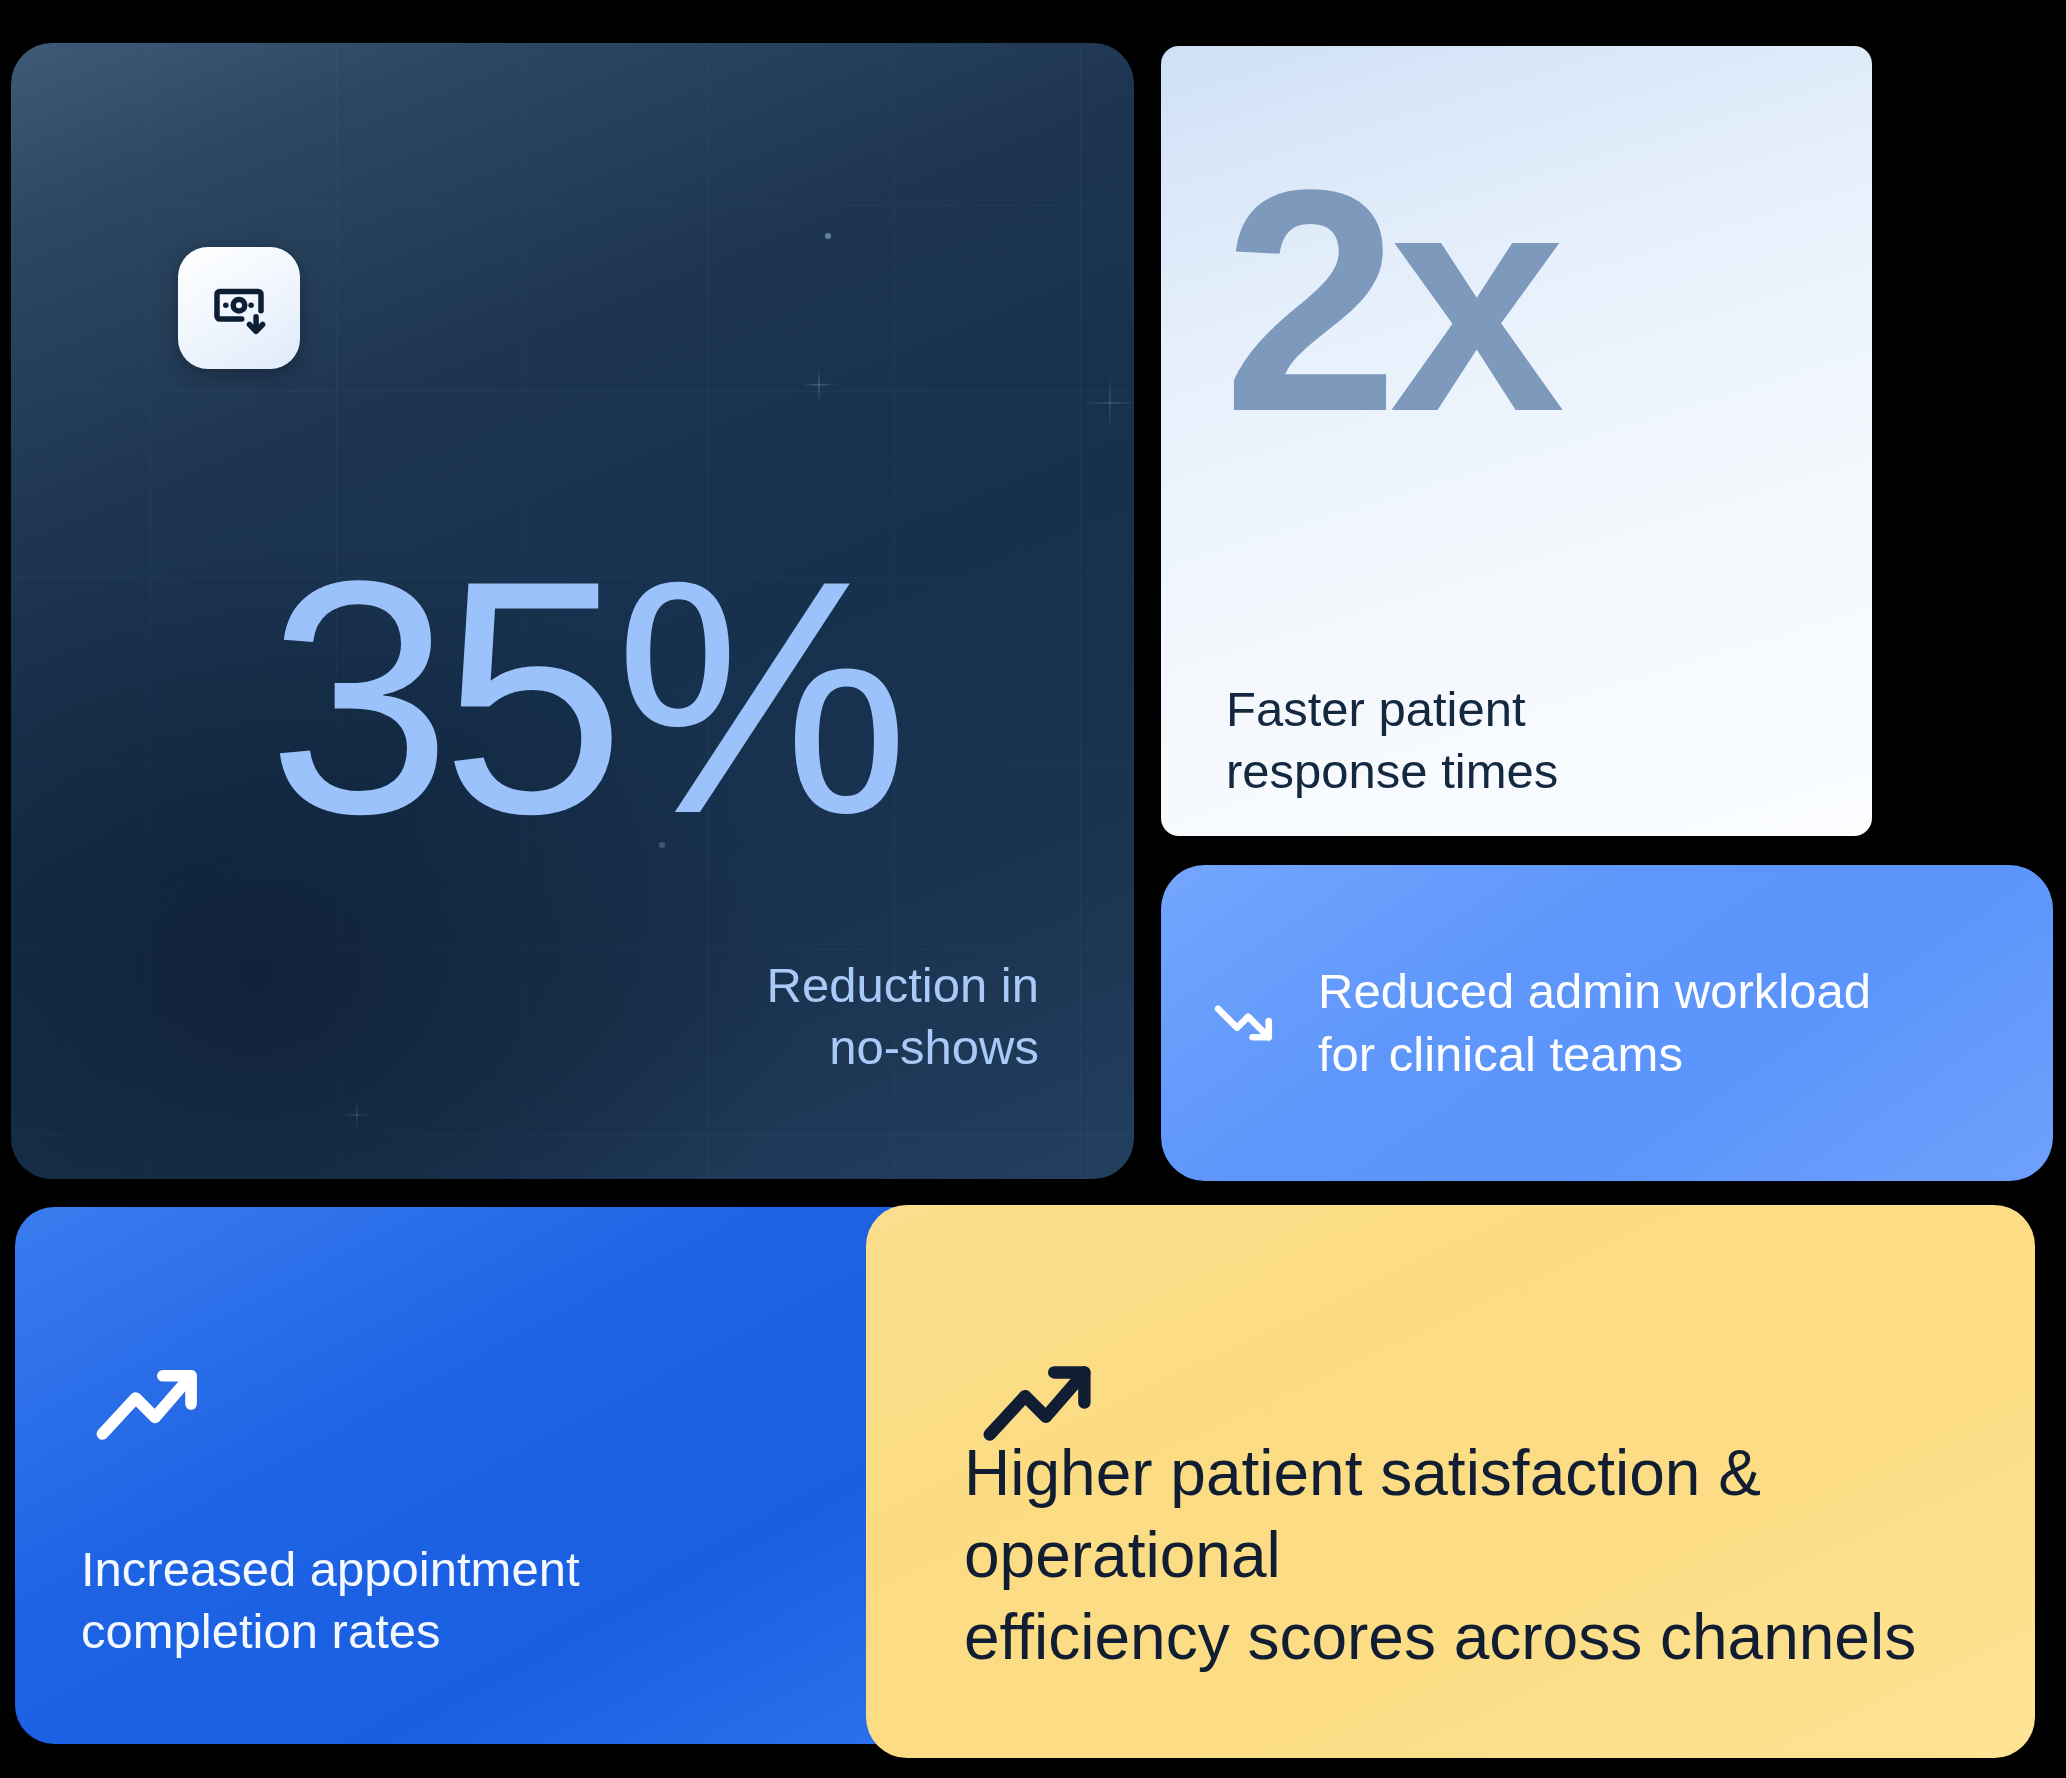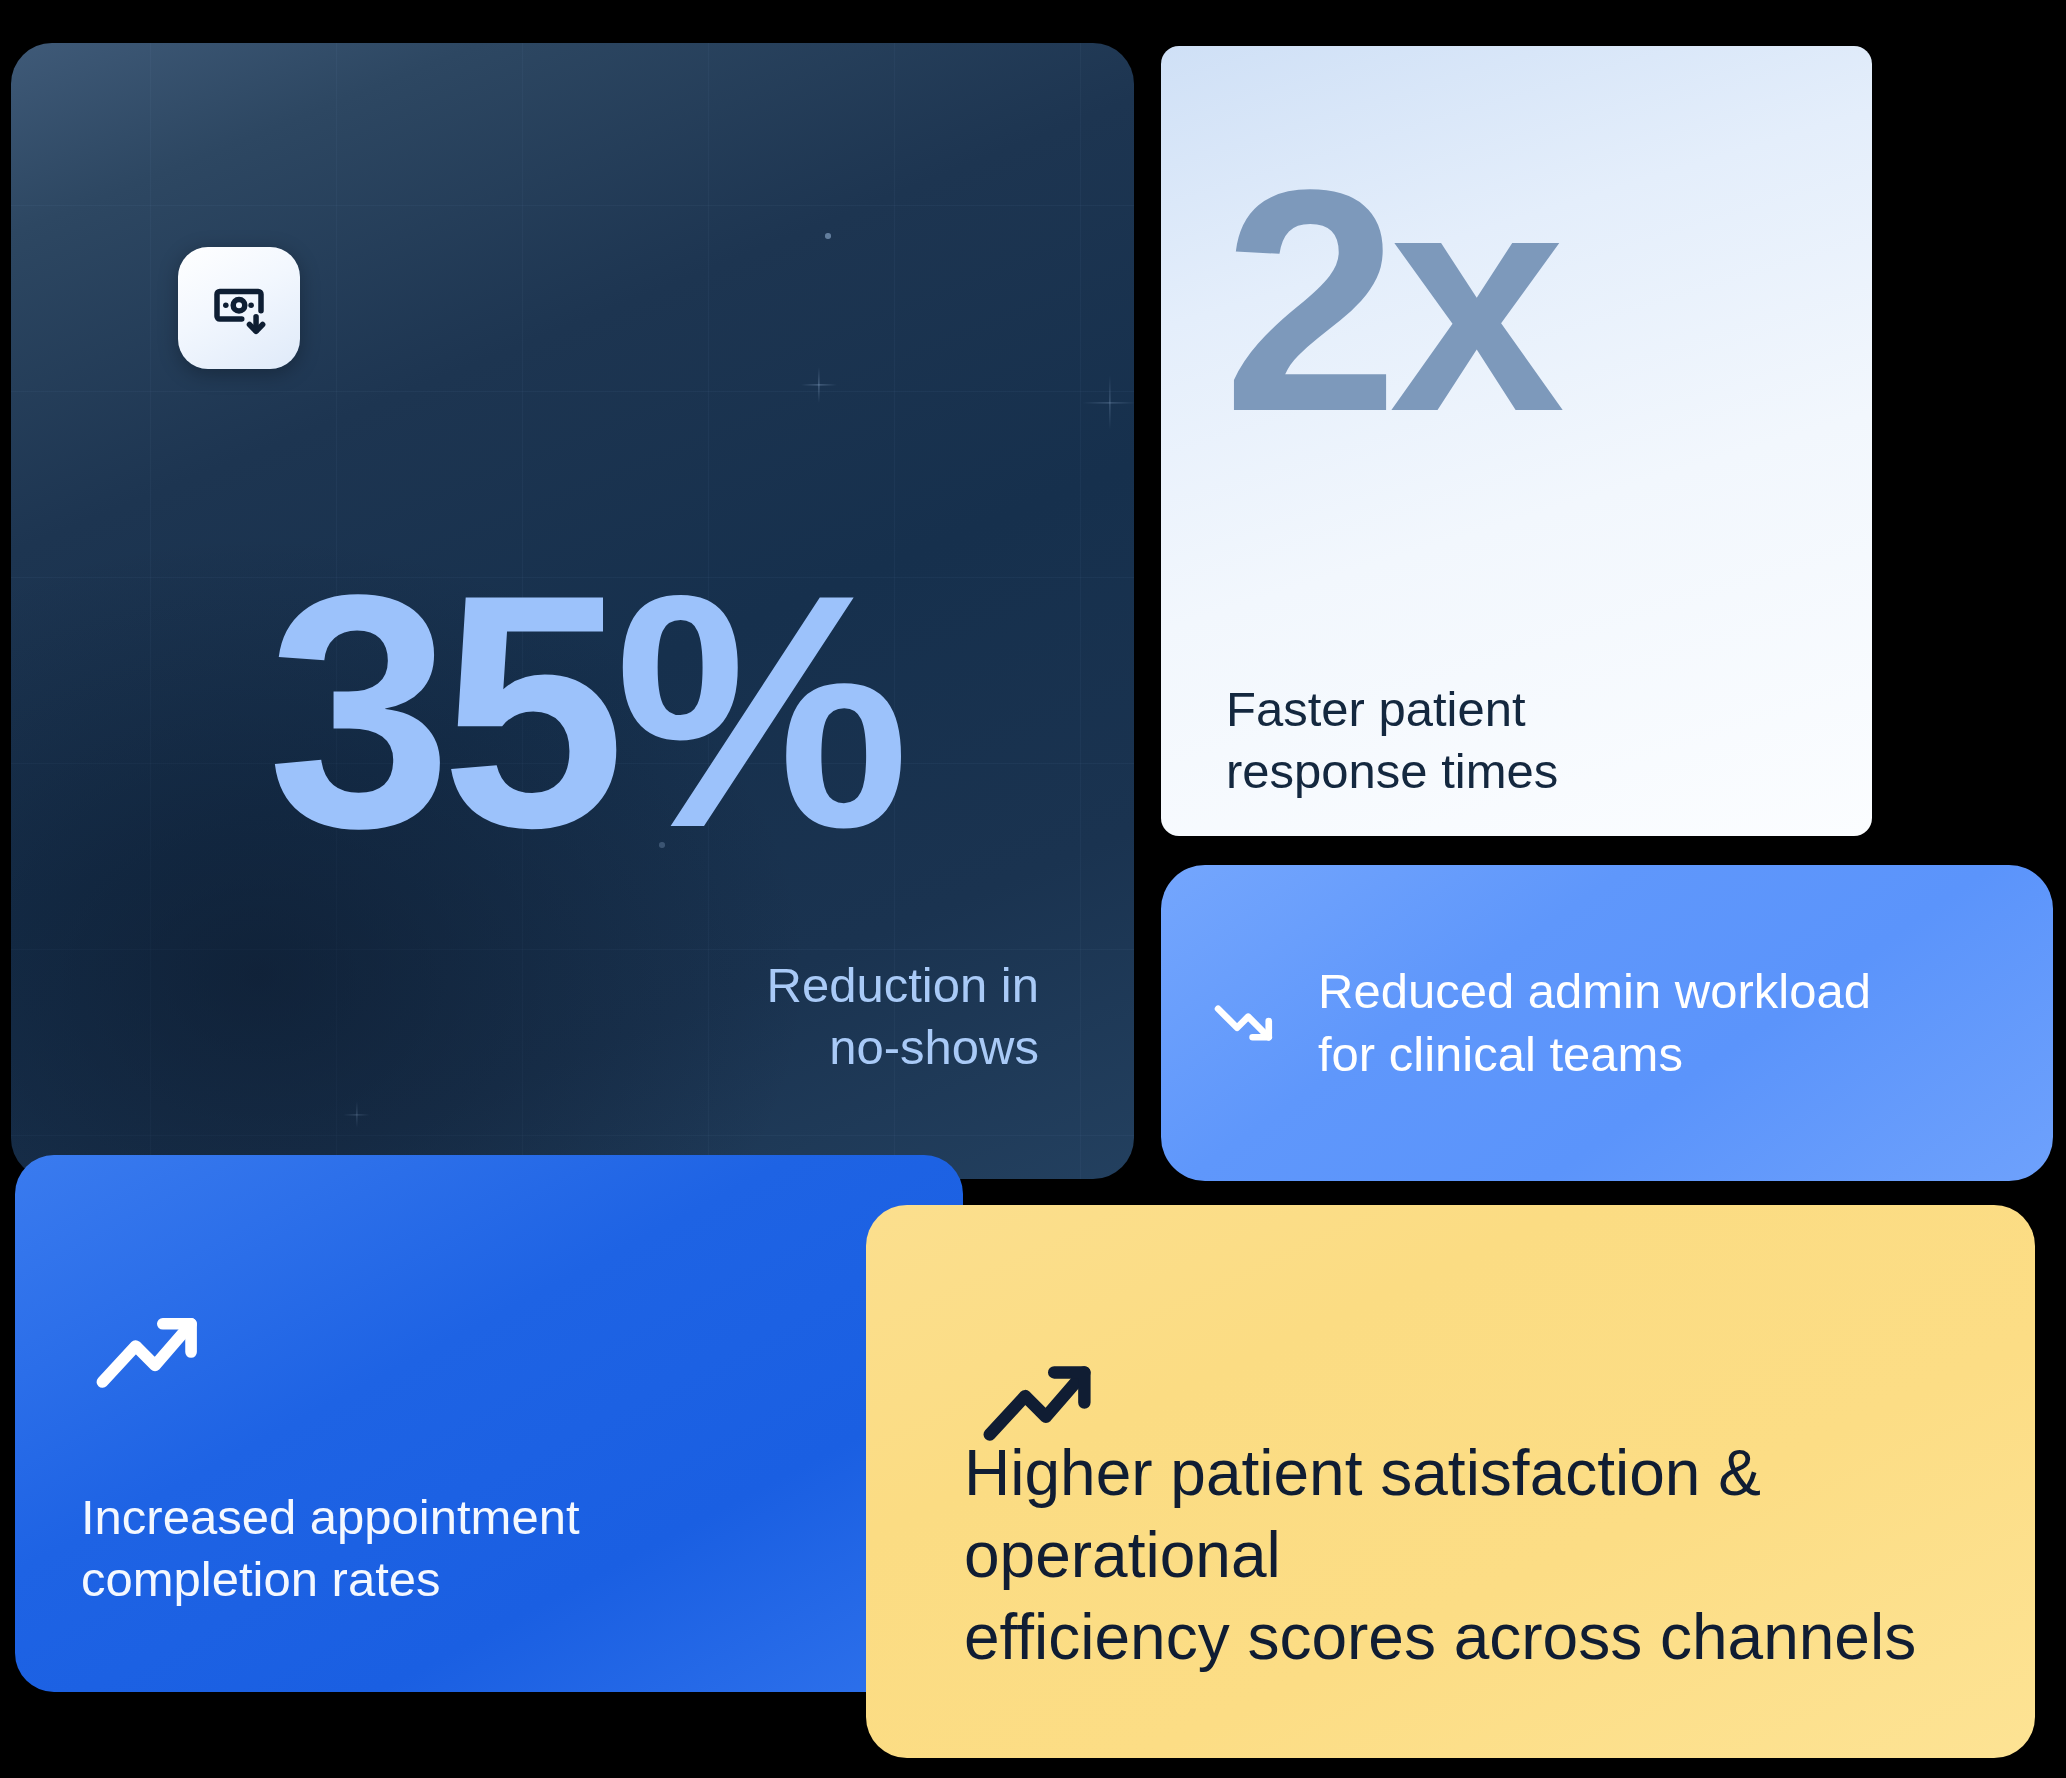--- a/index.html
+++ b/index.html
@@ -67,26 +67,26 @@
     width:122px; height:122px;
     border-radius:30px;
     background:linear-gradient(150deg,#ffffff 0%, #f2f7fe 45%, #dfeaf9 100%);
     box-shadow:0 4.7px 20.5px rgba(0,0,0,.28);
     display:flex; align-items:center; justify-content:center;
   }
   .hero-icon-tile svg { width:66px; height:66px; display:block; }
 
   .hero-value {
     position:absolute;
-    left:118px; top:505px;
+    left:118px; top:491px;
     width:908px;
     text-align:center;
     font-size:332px;
     line-height:.98;
-    font-weight:700;
+    font-weight:400;
     letter-spacing:-11px;
     color:#9cc2fb;
   }
   .hero-caption {
     position:absolute;
     right:95px; top:912px;
     width:600px;
     text-align:right;
     font-size:49px;
     line-height:1.26;
@@ -132,21 +132,21 @@
   .card-admin .tr-icon { width:76px; height:76px; flex:0 0 76px; margin-right:35px; }
   .card-admin .tr-icon svg { width:100%; height:100%; display:block; }
   .admin-caption {
     font-size:49px; line-height:1.28; font-weight:400;
     color:#ffffff; white-space:pre-line;
   }
 
   
   .card-appt {
     position:absolute;
-    left:15px; top:1155px;
+    left:15px; top:1207px;
     width:948px; height:537px;
     border-radius:39px;
     background:linear-gradient(152deg,#3a7bef 0%, #1e63e4 40%, #1a5fe2 70%, #2f72ec 100%);
     overflow:hidden;
   }
   .card-appt .tr-icon { position:absolute; left:68px; top:130px; width:133px; height:133px; }
   .card-appt .tr-icon svg { width:100%; height:100%; display:block; }
   .appt-caption {
     position:absolute; left:66px; bottom:81px;
     width:695px;

